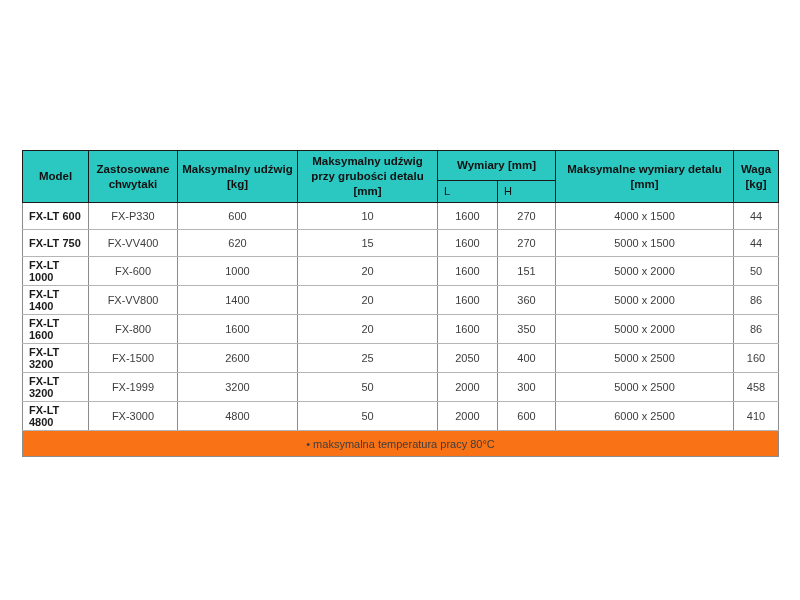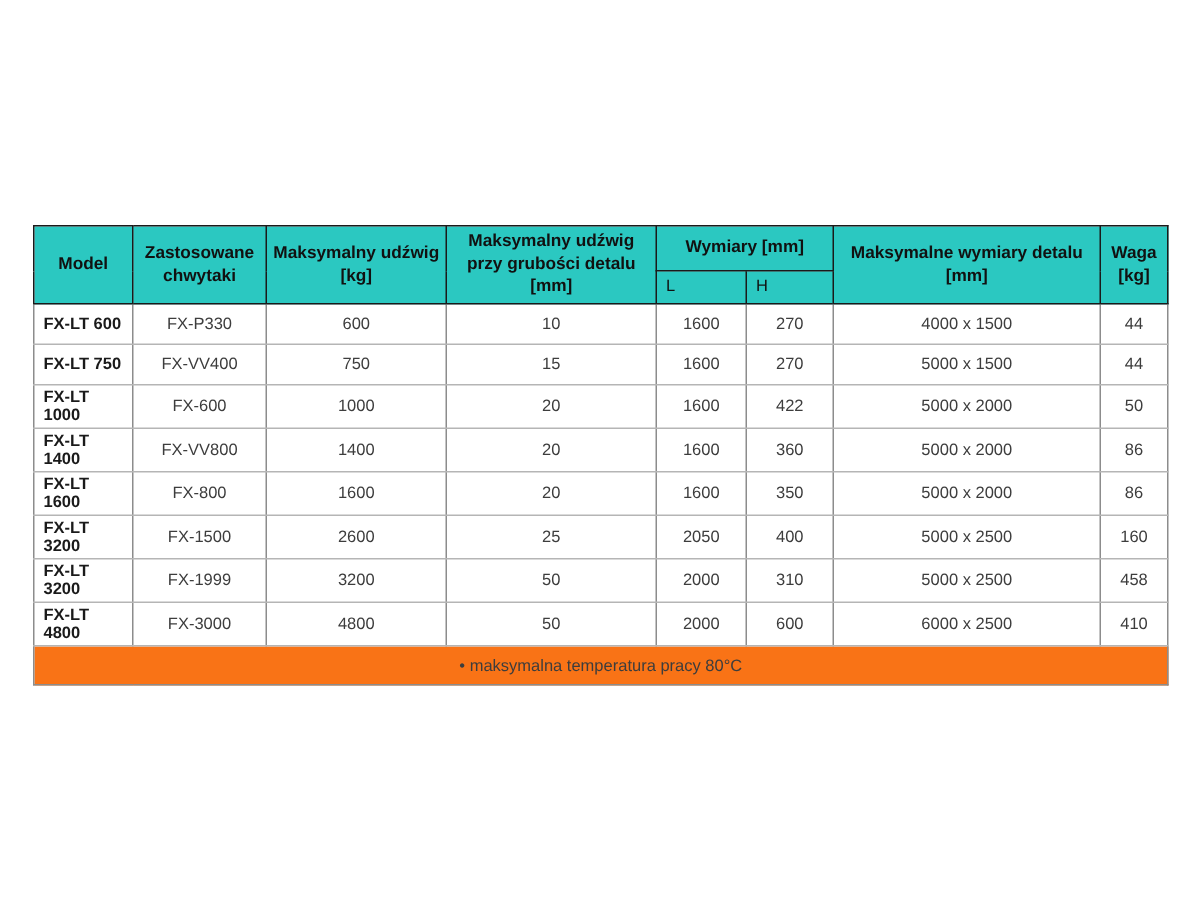--- a/index.html
+++ b/index.html
@@ -109,34 +109,34 @@
           <td>600</td>
           <td>10</td>
           <td>1600</td>
           <td>270</td>
           <td>4000 x 1500</td>
           <td>44</td>
         </tr>
         <tr>
           <td class="model-cell">FX-LT 750</td>
           <td>FX-VV400</td>
-          <td>750</td>
+          <td>620</td>
           <td>15</td>
           <td>1600</td>
           <td>270</td>
           <td>5000 x 1500</td>
           <td>44</td>
         </tr>
         <tr>
           <td class="model-cell">FX-LT 1000</td>
           <td>FX-600</td>
           <td>1000</td>
           <td>20</td>
           <td>1600</td>
-          <td>422</td>
+          <td>151</td>
           <td>5000 x 2000</td>
           <td>50</td>
         </tr>
         <tr>
           <td class="model-cell">FX-LT 1400</td>
           <td>FX-VV800</td>
           <td>1400</td>
           <td>20</td>
           <td>1600</td>
           <td>360</td>
@@ -162,21 +162,21 @@
           <td>400</td>
           <td>5000 x 2500</td>
           <td>160</td>
         </tr>
         <tr>
           <td class="model-cell">FX-LT 3200</td>
           <td>FX-1999</td>
           <td>3200</td>
           <td>50</td>
           <td>2000</td>
-          <td>310</td>
+          <td>300</td>
           <td>5000 x 2500</td>
           <td>458</td>
         </tr>
         <tr>
           <td class="model-cell">FX-LT 4800</td>
           <td>FX-3000</td>
           <td>4800</td>
           <td>50</td>
           <td>2000</td>
           <td>600</td>

